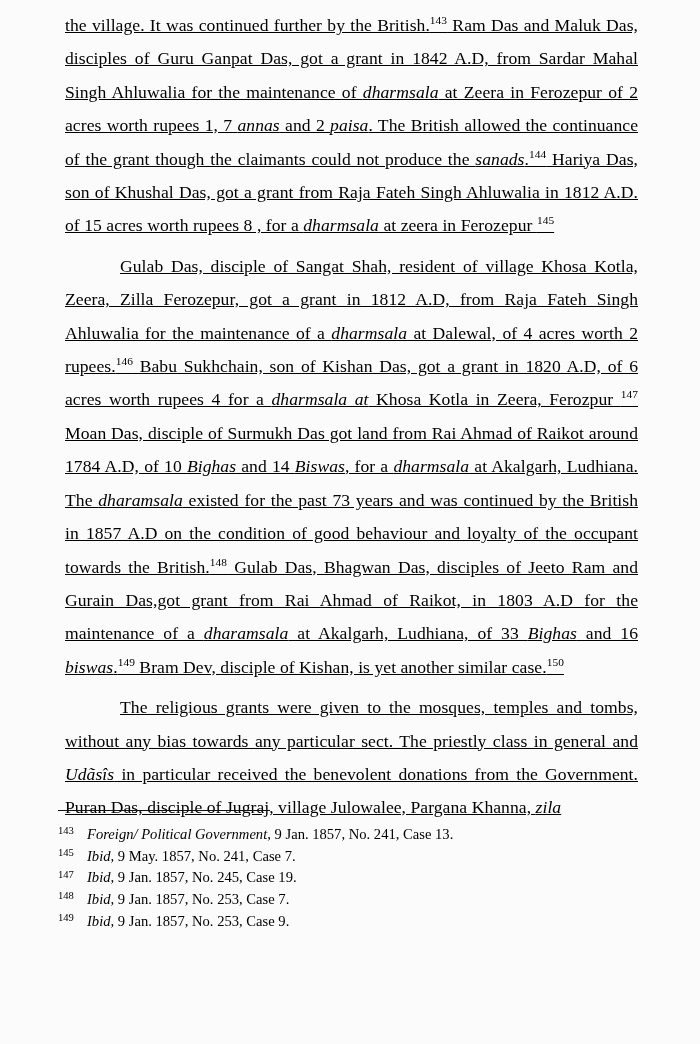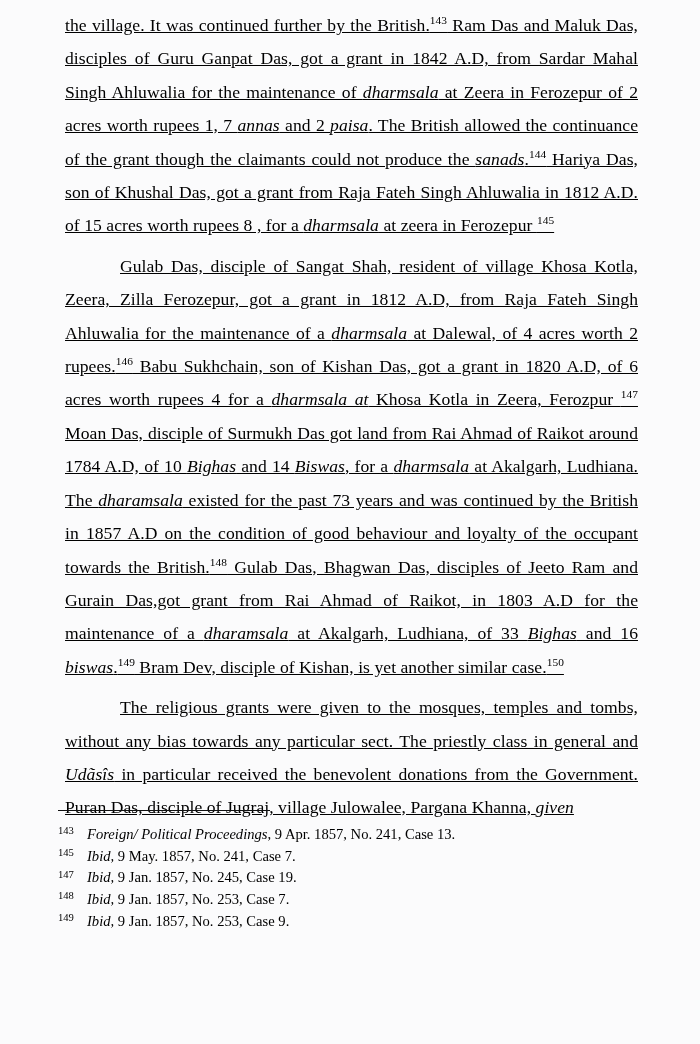--- a/index.html
+++ b/index.html
@@ -82,26 +82,26 @@
   }
 </style>
 </head>
 <body>
 
 <div class="page">
 
   <div class="body-text" id="body-column">
       <p class="para"><span>the village. It was continued further by the British.</span><sup class="fn">143</sup><span> Ram Das and Maluk Das, disciples of Guru Ganpat Das, got a grant in 1842 A.D, from Sardar Mahal Singh Ahluwalia for the maintenance of </span><i>dharmsala</i><span> at Zeera in Ferozepur of 2 acres worth rupees 1, 7 </span><i>annas</i><span> and 2 </span><i>paisa</i><span>. The British allowed the continuance of the grant though the claimants could not produce the </span><i>sanads</i><span>.</span><sup class="fn">144</sup><span> Hariya Das, son of Khushal Das, got a grant from Raja Fateh Singh Ahluwalia in  1812 A.D. of 15 acres worth rupees 8 ,  for a </span><i>dharmsala</i><span> at zeera in Ferozepur </span><sup class="fn">145</sup></p>
       <p class="para indent"><span>Gulab Das, disciple of Sangat Shah, resident of village Khosa Kotla, Zeera, Zilla Ferozepur, got a grant in 1812 A.D,   from Raja Fateh Singh Ahluwalia for the maintenance of a </span><i>dharmsala</i><span> at Dalewal, of 4 acres worth 2 rupees.</span><sup class="fn">146</sup><span> Babu Sukhchain, son of  Kishan Das, got a grant in 1820 A.D, of 6 acres worth rupees 4 for a </span><i>dharmsala at</i><span>  Khosa Kotla in Zeera, Ferozpur </span><sup class="fn">147</sup><span> Moan Das, disciple of Surmukh Das got land from Rai Ahmad of Raikot around 1784 A.D, of 10 </span><i>Bighas</i><span> and 14 </span><i>Biswas</i><span>, for a </span><i>dharmsala</i><span> at Akalgarh,  Ludhiana. The </span><i>dharamsala</i><span> existed for the past 73 years and was continued by the British in 1857 A.D on the condition of good behaviour and loyalty of the occupant towards the British.</span><sup class="fn">148</sup><span> Gulab Das, Bhagwan Das, disciples of Jeeto Ram and Gurain Das,got grant from Rai Ahmad of Raikot, in 1803 A.D for the maintenance of a </span><i>dharamsala</i><span> at Akalgarh,   Ludhiana, of  33 </span><i>Bighas</i><span> and 16 </span><i>biswas</i><span>.</span><sup class="fn">149</sup><span> Bram Dev, disciple of  Kishan, is yet another similar case.</span><sup class="fn">150</sup></p>
-      <p class="para indent"><span>The religious grants were given to the mosques, temples and tombs, without any bias towards any particular sect. The priestly class in general and </span><i>Udãsîs</i><span> in particular received the benevolent donations from the Government. Puran Das, disciple of   Jugraj, village Julowalee, Pargana Khanna, </span><i>given</i></p>
+      <p class="para indent"><span>The religious grants were given to the mosques, temples and tombs, without any bias towards any particular sect. The priestly class in general and </span><i>Udãsîs</i><span> in particular received the benevolent donations from the Government. Puran Das, disciple of   Jugraj, village Julowalee, Pargana Khanna, </span><i>zila</i></p>
     </div>
 
   <div class="footnote-sep"></div>
 
   <div class="footnotes" id="footnote-list">
-      <p class="fnote"><span class="num">143</span><span class="src">Foreign/ Political Proceedings</span><span>, 9 Apr. 1857, No. 241, Case 13.</span></p>
+      <p class="fnote"><span class="num">143</span><span class="src">Foreign/ Political Government</span><span>, 9 Jan. 1857, No. 241, Case 13.</span></p>
       <p class="fnote"><span class="num">145</span><span class="src">Ibid,</span><span> 9 May. 1857, No. 241, Case 7.</span></p>
       <p class="fnote"><span class="num">147</span><span class="src">Ibid,</span><span> 9 Jan. 1857, No. 245, Case 19.</span></p>
       <p class="fnote"><span class="num">148</span><span class="src">Ibid,</span><span> 9 Jan. 1857, No. 253, Case 7.</span></p>
       <p class="fnote"><span class="num">149</span><span class="src">Ibid,</span><span> 9 Jan. 1857, No. 253, Case 9.</span></p>
     </div>
 
 </div>
 
 </body></html>

